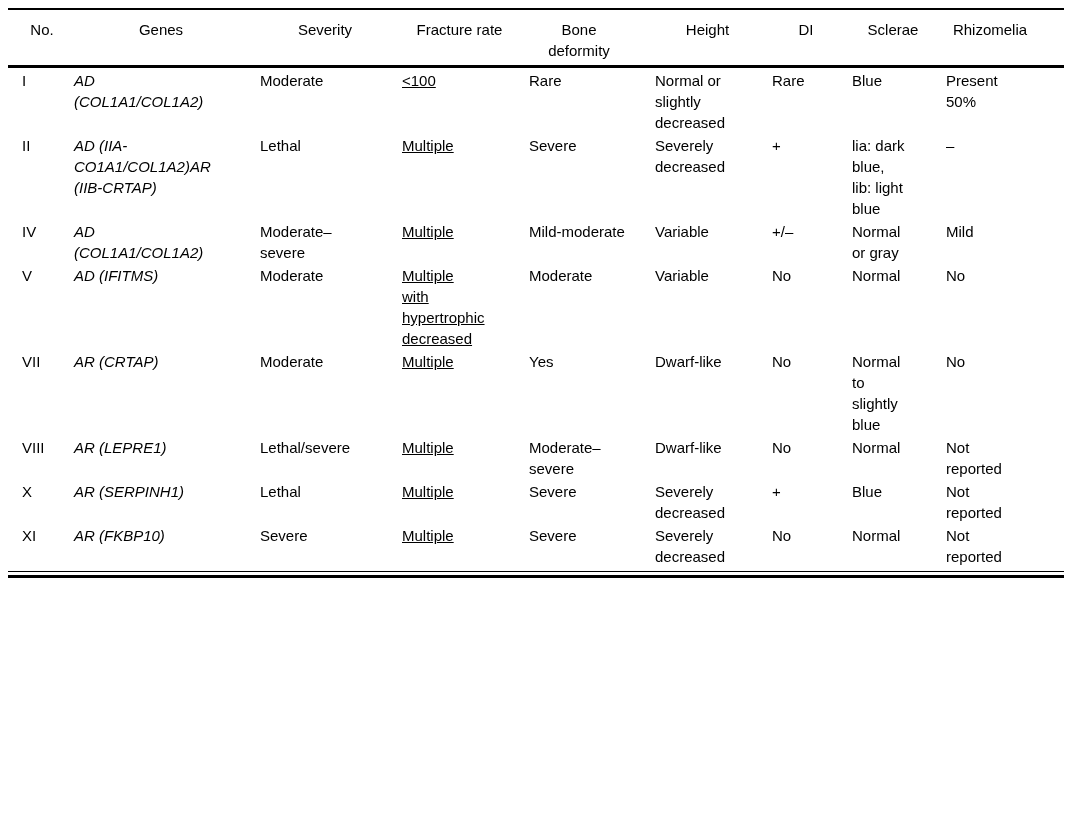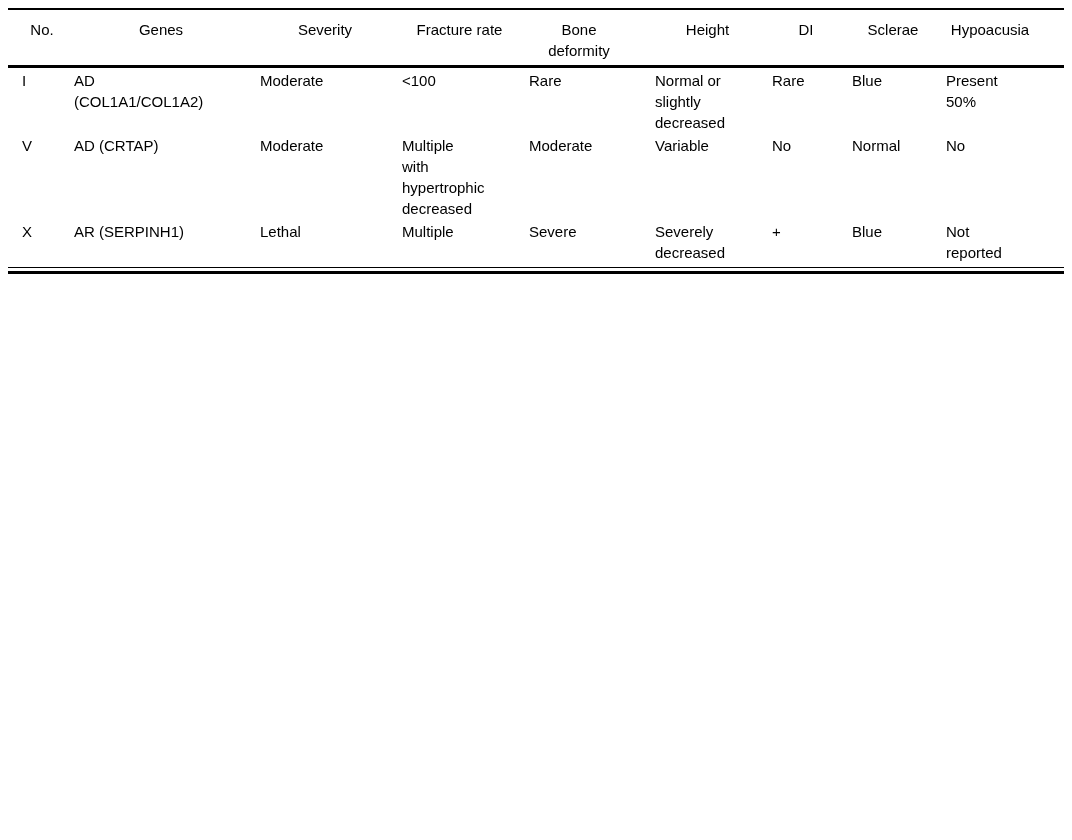--- a/index.html
+++ b/index.html
@@ -45,23 +45,23 @@
   col.c1 { width: 186px; }
   col.c2 { width: 142px; }
   col.c3 { width: 127px; }
   col.c4 { width: 126px; }
   col.c5 { width: 117px; }
   col.c6 { width: 80px; }
   col.c7 { width: 94px; }
   col.c8 { width: 118px; }
 
   th.c0, td.c0 { padding-left: 14px; }
-  td.c1 { padding-right: 46px; }
+  td.c1 { padding-right: 46px; font-style: italic; }
   td.c2 { padding-right: 30px; }
-  td.c3 { padding-right: 46px; }
+  td.c3 { padding-right: 46px; text-decoration: underline; }
   td.c4 { padding-right: 26px; }
   th.c4 { padding-right: 26px; margin-top: 48px; }
   td.c5 { padding-right: 27px; }
   td.c7 { padding-right: 40px; }
   td.c8 { padding-right: 42px; }
   th.c8 { padding-right: 30px; }
 
   .bottom-rule {
     width: 1056px;
     height: 0;
@@ -88,53 +88,108 @@
     <thead>
       <tr>
         <th class="c0">No.</th>
         <th class="c1">Genes</th>
         <th class="c2">Severity</th>
         <th class="c3">Fracture rate</th>
         <th class="c4">Bone deformity</th>
         <th class="c5">Height</th>
         <th class="c6">DI</th>
         <th class="c7">Sclerae</th>
-        <th class="c8">Hypoacusia</th>
+        <th class="c8">Rhizomelia</th>
       </tr>
     </thead>
     <tbody>
         <tr>
           <td class="c0">I</td>
           <td class="c1">AD (COL1A1/COL1A2)</td>
           <td class="c2">Moderate</td>
           <td class="c3">&lt;100</td>
           <td class="c4">Rare</td>
           <td class="c5">Normal or slightly decreased</td>
           <td class="c6">Rare</td>
           <td class="c7">Blue</td>
           <td class="c8">Present 50%</td>
         </tr>
         <tr>
+          <td class="c0">II</td>
+          <td class="c1">AD (IIA-CO1A1/COL1A2)AR (IIB-CRTAP)</td>
+          <td class="c2">Lethal</td>
+          <td class="c3">Multiple</td>
+          <td class="c4">Severe</td>
+          <td class="c5">Severely decreased</td>
+          <td class="c6">+</td>
+          <td class="c7">lia: dark blue, lib: light blue</td>
+          <td class="c8">–</td>
+        </tr>
+        <tr>
+          <td class="c0">IV</td>
+          <td class="c1">AD (COL1A1/COL1A2)</td>
+          <td class="c2">Moderate–severe</td>
+          <td class="c3">Multiple</td>
+          <td class="c4">Mild-moderate</td>
+          <td class="c5">Variable</td>
+          <td class="c6">+/–</td>
+          <td class="c7">Normal or gray</td>
+          <td class="c8">Mild</td>
+        </tr>
+        <tr>
           <td class="c0">V</td>
-          <td class="c1">AD (CRTAP)</td>
+          <td class="c1">AD (IFITMS)</td>
           <td class="c2">Moderate</td>
           <td class="c3">Multiple with hypertrophic decreased</td>
           <td class="c4">Moderate</td>
           <td class="c5">Variable</td>
           <td class="c6">No</td>
           <td class="c7">Normal</td>
           <td class="c8">No</td>
+        </tr>
+        <tr>
+          <td class="c0">VII</td>
+          <td class="c1">AR (CRTAP)</td>
+          <td class="c2">Moderate</td>
+          <td class="c3">Multiple</td>
+          <td class="c4">Yes</td>
+          <td class="c5">Dwarf-like</td>
+          <td class="c6">No</td>
+          <td class="c7">Normal to slightly blue</td>
+          <td class="c8">No</td>
+        </tr>
+        <tr>
+          <td class="c0">VIII</td>
+          <td class="c1">AR (LEPRE1)</td>
+          <td class="c2">Lethal/severe</td>
+          <td class="c3">Multiple</td>
+          <td class="c4">Moderate–severe</td>
+          <td class="c5">Dwarf-like</td>
+          <td class="c6">No</td>
+          <td class="c7">Normal</td>
+          <td class="c8">Not reported</td>
         </tr>
         <tr>
           <td class="c0">X</td>
           <td class="c1">AR (SERPINH1)</td>
           <td class="c2">Lethal</td>
           <td class="c3">Multiple</td>
           <td class="c4">Severe</td>
           <td class="c5">Severely decreased</td>
           <td class="c6">+</td>
           <td class="c7">Blue</td>
           <td class="c8">Not reported</td>
         </tr>
+        <tr>
+          <td class="c0">XI</td>
+          <td class="c1">AR (FKBP10)</td>
+          <td class="c2">Severe</td>
+          <td class="c3">Multiple</td>
+          <td class="c4">Severe</td>
+          <td class="c5">Severely decreased</td>
+          <td class="c6">No</td>
+          <td class="c7">Normal</td>
+          <td class="c8">Not reported</td>
+        </tr>
       </tbody>
   </table>
   <div class="bottom-rule"></div>
 </div>
 
 </body></html>

